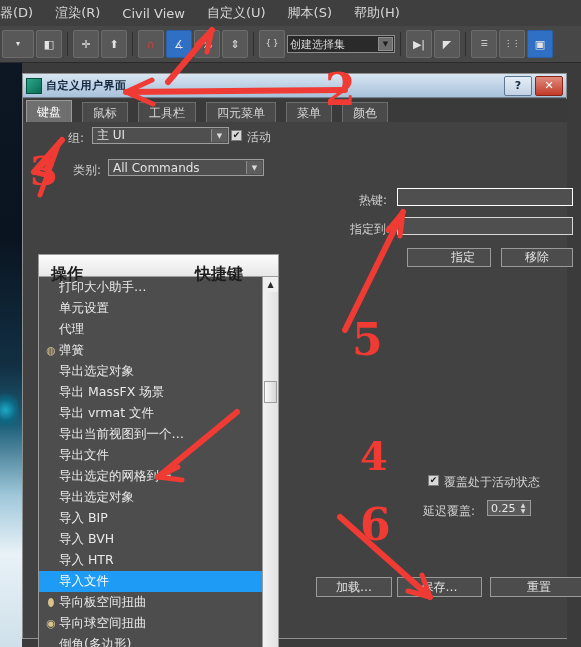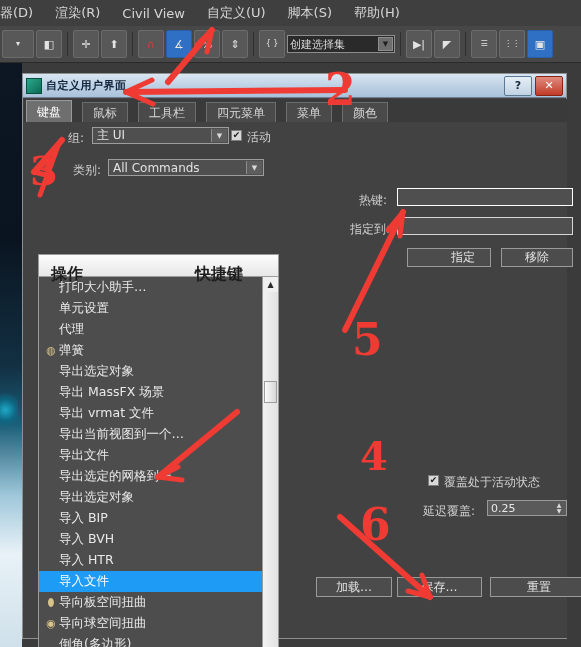--- a/index.html
+++ b/index.html
@@ -152,21 +152,21 @@
     color:#eee;font-size:12px;display:flex;align-items:center;padding-left:4px;
   }
   .fld.lit{border-color:#ffffff;}
   .btn{
     background:#4c4c4c;border:1px solid #9a9a9a;box-sizing:border-box;
     color:#e2e2e2;font-size:12px;display:flex;align-items:center;justify-content:center;
     height:19px;
   }
   .spin{
     background:#5a5a5a;border:1px solid #9a9a9a;box-sizing:border-box;height:16px;
-    color:#e8e8e8;font-size:11px;display:flex;align-items:center;padding-left:3px;position:relative;width:80px;
+    color:#e8e8e8;font-size:11px;display:flex;align-items:center;padding-left:3px;position:relative;width:44px;
   }
   .spin .arrows{
     position:absolute;right:1px;top:0;bottom:0;width:12px;display:flex;flex-direction:column;
     align-items:center;justify-content:center;color:#dcdcdc;font-size:6px;line-height:6px;
   }
   
   #ann{position:absolute;inset:0;pointer-events:none;}
 </style>
 </head>
 <body>

